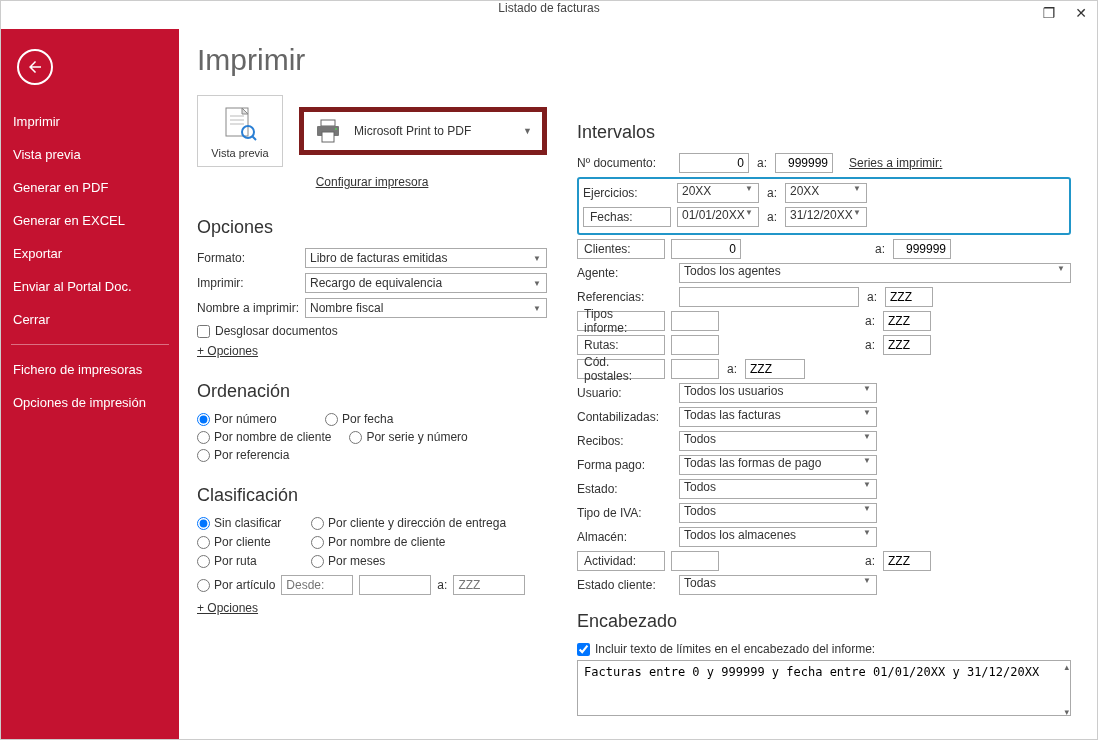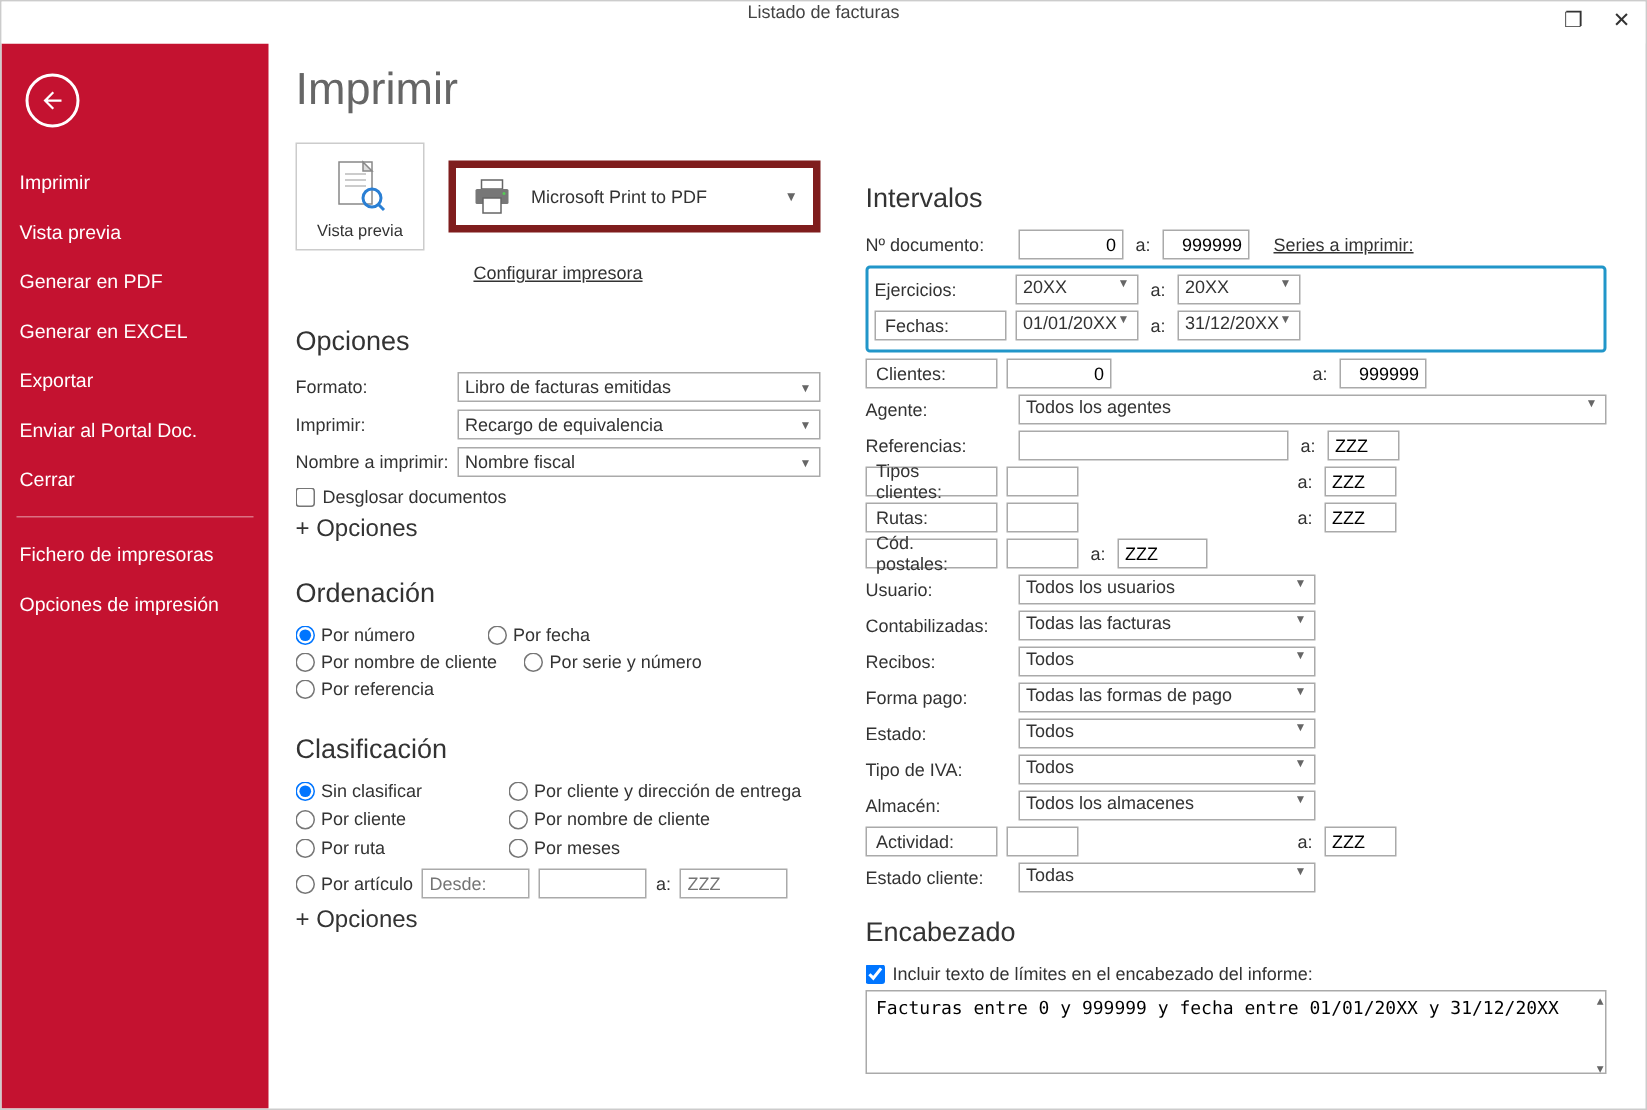--- a/index.html
+++ b/index.html
@@ -27,26 +27,26 @@
 .printer-box .drop { position: absolute; right: 10px; font-size: 9px; color: #666; }
 .config-link { text-align: center; margin-bottom: 28px; }
 .config-link a { color: #333; font-size: 12px; text-decoration: underline; cursor: pointer; }
 h2.section { font-size: 18px; font-weight: 400; color: #333; margin: 23px 0 10px 0; }
 .opt-row { display: flex; align-items: center; margin-bottom: 5px; }
 .opt-label { width: 108px; font-size: 12px; }
 .opt-select { flex: 1; border: 1px solid #aaa; height: 20px; padding: 0 4px; font-size: 12px; background: #fff; position: relative; display: flex; align-items: center; cursor: pointer; }
 .opt-select .drop { position: absolute; right: 5px; font-size: 8px; color: #666; }
 .checkbox-row { display: flex; align-items: center; gap: 5px; margin: 6px 0 4px 0; font-size: 12px; }
 .checkbox-row input { width: 13px; height: 13px; }
-.more-link { font-size: 16px; cursor: pointer; margin-top: 2px; display: inline-block; }
+.more-link { font-size: 12px; text-decoration: underline; cursor: pointer; margin-top: 2px; display: inline-block; }
 .radio-group { display: flex; flex-wrap: wrap; gap: 4px 18px; }
 .radio-item { display: flex; align-items: center; gap: 4px; font-size: 12px; cursor: pointer; min-width: 110px; }
 .radio-item input { width: 13px; height: 13px; }
 .clasif-grid { display: flex; flex-direction: column; gap: 5px; }
-.clasif-row { display: flex; gap: 42px; }
+.clasif-row { display: flex; gap: 14px; }
 .clasif-row .radio-item { min-width: 100px; }
 .articulo-row { display: flex; align-items: center; gap: 6px; margin-top: 2px; }
 .small-input { border: 1px solid #aaa; height: 20px; padding: 0 4px; font-size: 12px; width: 72px; background: #fff; }
 .small-label { font-size: 12px; }
 .int-row { display: flex; align-items: center; margin-bottom: 4px; gap: 6px; }
 .int-label { width: 96px; font-size: 12px; }
 .int-label.boxed { border: 1px solid #aaa; padding: 2px 6px; background: #fff; width: 88px; height: 20px; display: flex; align-items: center; }
 .int-input { border: 1px solid #aaa; height: 20px; padding: 0 4px; font-size: 12px; text-align: right; background: #fff; }
 .int-select { border: 1px solid #aaa; height: 20px; padding: 0 4px; font-size: 12px; background: #fff; display: flex; align-items: flex-start; position: relative; cursor: pointer; }
 .int-select .drop { position: absolute; right: 5px; font-size: 8px; color: #666; }
@@ -272,21 +272,21 @@
       </div>
 
       <div class="int-row">
         <span class="int-label">Referencias:</span>
         <input class="int-input" style="width: 180px; text-align: left;">
         <span class="a-label">a:</span>
         <input class="int-input" style="width: 48px; text-align: left;" value="ZZZ">
       </div>
 
       <div class="int-row">
-        <span class="int-label boxed">Tipos clientes:</span>
+        <span class="int-label boxed">Tipos informe:</span>
         <input class="int-input" style="width: 48px; text-align: left;">
         <span style="flex:0 0 132px"></span>
         <span class="a-label">a:</span>
         <input class="int-input" style="width: 48px; text-align: left;" value="ZZZ">
       </div>
 
       <div class="int-row">
         <span class="int-label boxed">Rutas:</span>
         <input class="int-input" style="width: 48px; text-align: left;">
         <span style="flex:0 0 132px"></span>

